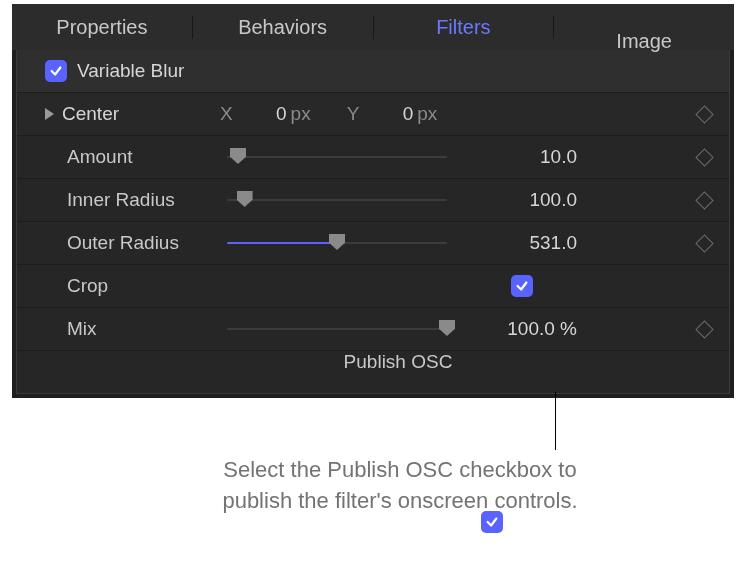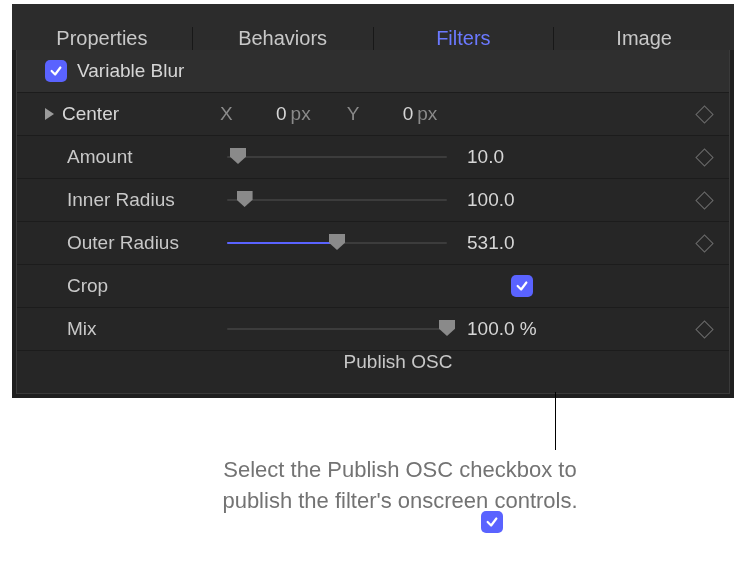--- a/index.html
+++ b/index.html
@@ -15,21 +15,21 @@
   .panel {
     position: absolute;
     left: 12px;
     top: 4px;
     width: 722px;
     background: #1f1f1f;
   }
   .tabs {
     display: flex;
     height: 46px;
-    align-items: flex-end;
+    align-items: center;
     background: #2c2c2c;
   }
   .tab {
     flex: 1;
     display: flex;
     align-items: center;
     justify-content: center;
     color: #c8c8c8;
     font-size: 20px;
     border-right: 1px solid #181818;
@@ -116,21 +116,21 @@
     top: 1px;
     width: 16px;
     height: 16px;
     background: #8a8a8a;
     clip-path: polygon(0 0, 100% 0, 100% 55%, 50% 100%, 0 55%);
     transform: translateX(-8px);
   }
 
   .value {
     width: 110px;
-    text-align: left;
+    text-align: right;
     color: #d6d6d6;
     font-variant-numeric: tabular-nums;
   }
   .value2 {
     width: 70px;
     text-align: right;
     padding-right: 6px;
     color: #d6d6d6;
     font-variant-numeric: tabular-nums;
   }

